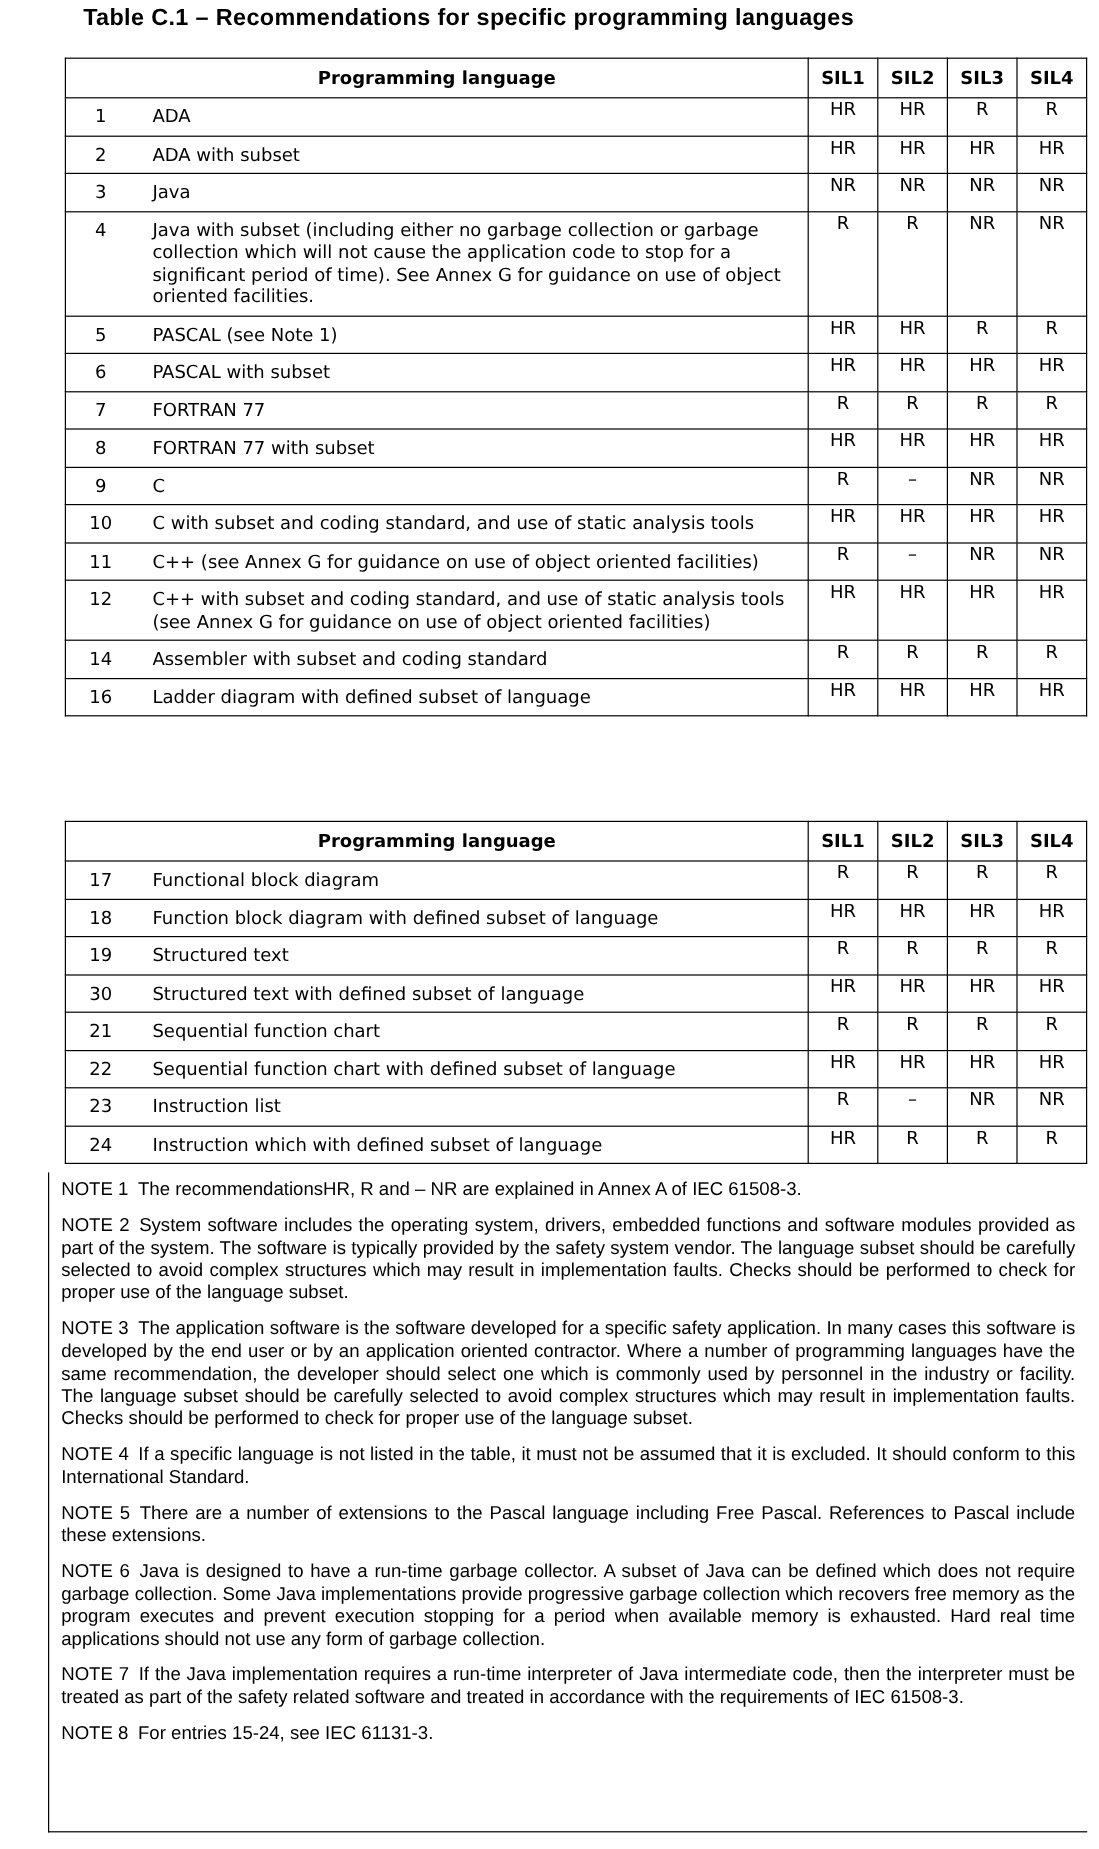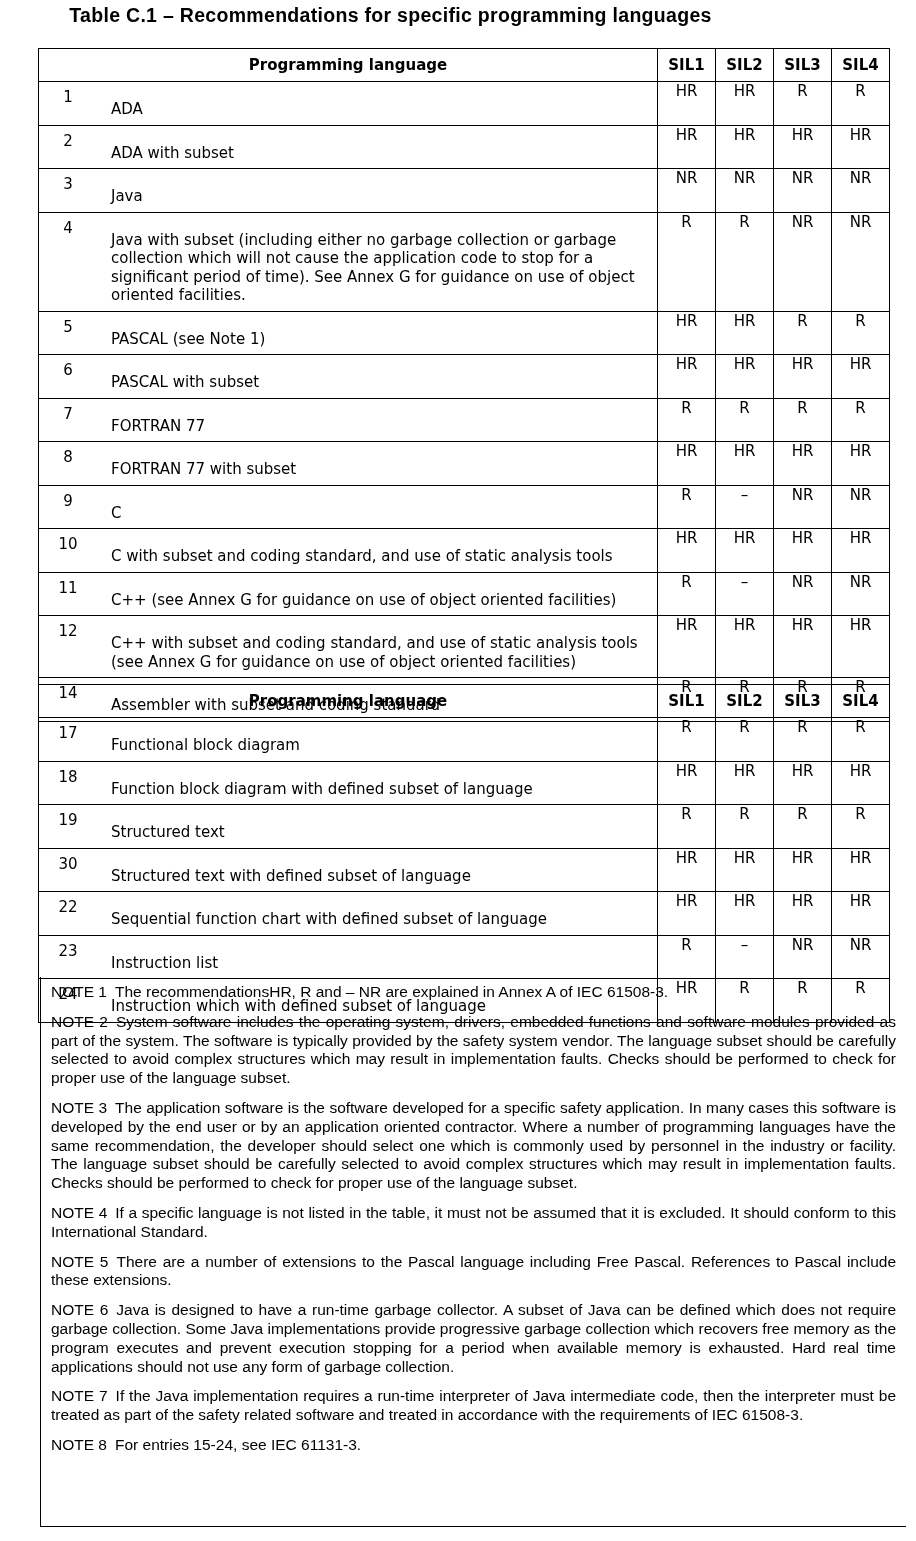--- a/index.html
+++ b/index.html
@@ -1,29 +1,29 @@
 <!DOCTYPE html>
 <html><head>
 <meta charset="utf-8">
 <style>
   html, body { margin: 0; padding: 0; background: #ffffff; }
   body { width: 916px; height: 1541px; position: relative; overflow: hidden;
          font-family: "Liberation Sans", sans-serif; color: #000; }
   .title { position: absolute; left: 0; top: 4px; width: 781px; text-align: center;
            font-family: "Liberation Sans", sans-serif; font-weight: bold; font-size: 19.5px;
            letter-spacing: 0.3px; }
-  table.t { position: absolute; left: 38px; width: 720px; border-collapse: collapse;
+  table.t { position: absolute; left: 54px; width: 720px; border-collapse: collapse;
             table-layout: fixed; font-family: "DejaVu Sans", sans-serif; font-size: 15px; }
   table.t td, table.t th { border: 1.4px solid #000; padding: 0; vertical-align: top; }
   table.t th { font-weight: bold; font-size: 15px; height: 32px; vertical-align: middle; text-align: center; }
   .c-lang { width: 569px; }
   .c-sil { width: 58px; }
   .cell-lang { display: flex; padding: 6px 0 6px 0; line-height: 18.5px; }
   .num { width: 50px; text-align: center; flex: 0 0 50px; padding-left: 4px; }
-  .name { padding-left: 18px; padding-right: 4px; margin-top: 12px; }
+  .name { padding-left: 18px; padding-right: 4px; }
   td.sil { text-align: center; padding-top: 6px; line-height: 18.5px; }
   .notes { position: absolute; left: 40px; top: 977px; width: 866px; box-sizing: border-box;
            border-left: 1.4px solid #000; border-bottom: 1.4px solid #000; border-right: none;
            padding: 6px 10px 6px 10px; font-family: "Liberation Sans", sans-serif; font-size: 15.5px;
            line-height: 18.8px; height: 550px; }
   .note { text-align: justify; margin: 0 0 11px 0; }
   .note .lbl { margin-right: 8px; }
 </style>
 </head>
 <body>
@@ -197,20 +197,32 @@
           <div class="cell-lang">
             <span class="num">14</span>
             <span class="name">Assembler with subset and coding standard</span>
           </div>
         </td>
         <td class="sil">R</td>
         <td class="sil">R</td>
         <td class="sil">R</td>
         <td class="sil">R</td>
       </tr>
+      <tr>
+        <td>
+          <div class="cell-lang">
+            <span class="num">16</span>
+            <span class="name">Ladder diagram with defined subset of language</span>
+          </div>
+        </td>
+        <td class="sil">HR</td>
+        <td class="sil">HR</td>
+        <td class="sil">HR</td>
+        <td class="sil">HR</td>
+      </tr>
     </tbody>
 </table>
 
 <table class="t" id="tbl2" style="top:684px;">
   <colgroup>
       <col class="c-lang" style="width:619px">
       <col class="c-sil">
       <col class="c-sil">
       <col class="c-sil">
       <col class="c-sil">
@@ -269,20 +281,32 @@
           </div>
         </td>
         <td class="sil">HR</td>
         <td class="sil">HR</td>
         <td class="sil">HR</td>
         <td class="sil">HR</td>
       </tr>
       <tr>
         <td>
           <div class="cell-lang">
+            <span class="num">21</span>
+            <span class="name">Sequential function chart</span>
+          </div>
+        </td>
+        <td class="sil">R</td>
+        <td class="sil">R</td>
+        <td class="sil">R</td>
+        <td class="sil">R</td>
+      </tr>
+      <tr>
+        <td>
+          <div class="cell-lang">
             <span class="num">22</span>
             <span class="name">Sequential function chart with defined subset of language</span>
           </div>
         </td>
         <td class="sil">HR</td>
         <td class="sil">HR</td>
         <td class="sil">HR</td>
         <td class="sil">HR</td>
       </tr>
       <tr>

